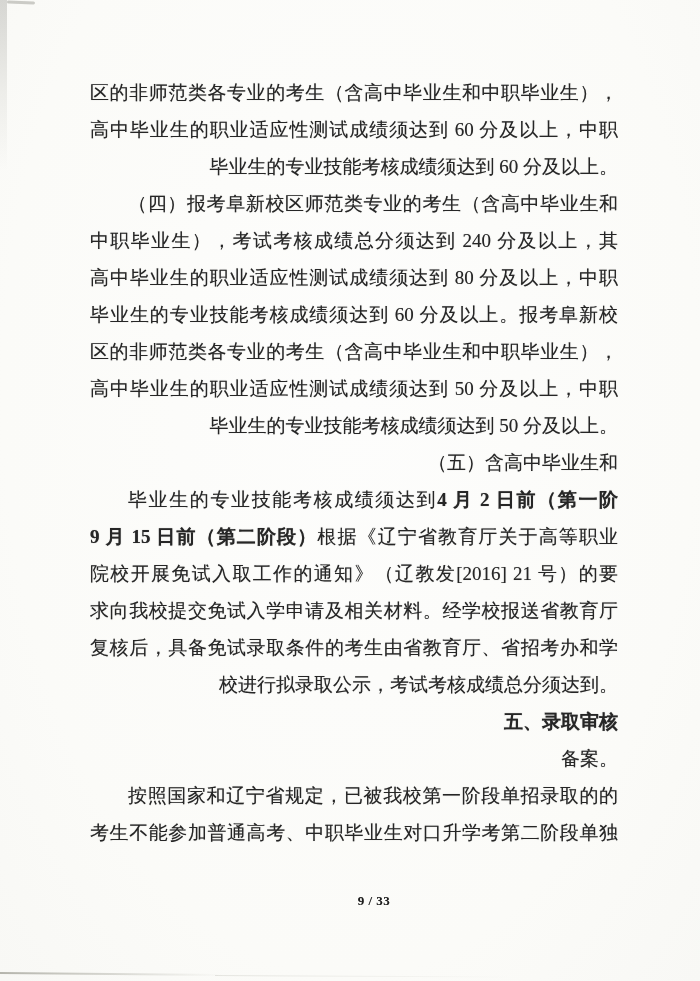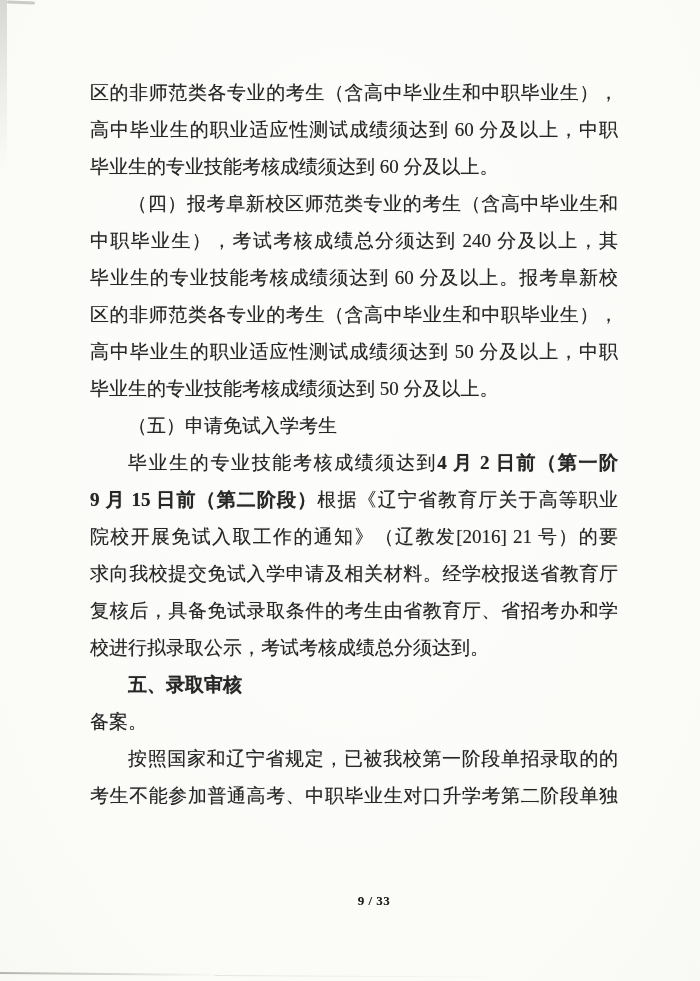--- a/index.html
+++ b/index.html
@@ -60,21 +60,21 @@
     height: 37px;
     line-height: 37px;
     overflow: hidden;
     white-space: normal;
   }
   .line.fill {
     text-align: justify;
     text-align-last: justify;
   }
   .line.partial {
-    text-align: left;
+    text-align: right;
   }
   .line.ind {
     padding-left: 38px;
   }
   .seg.b {
     font-weight: bold;
     text-shadow: 0 0 0.8px rgba(40,40,40,0.6);
   }
   .footer {
     position: absolute;
@@ -95,25 +95,26 @@
 <div class="page">
   <div class="edge-left"></div>
   <div class="mark-topleft"></div>
 
   <div class="doc-body">
       <div class="line fill"><span class="seg">区的非师范类各专业的考生（含高中毕业生和中职毕业生），</span></div>
       <div class="line fill"><span class="seg">高中毕业生的职业适应性测试成绩须达到 60 分及以上，中职</span></div>
       <div class="line partial"><span class="seg">毕业生的专业技能考核成绩须达到 60 分及以上。</span></div>
       <div class="line fill ind"><span class="seg">（四）报考阜新校区师范类专业的考生（含高中毕业生和</span></div>
       <div class="line fill"><span class="seg">中职毕业生），考试考核成绩总分须达到 240 分及以上，其中，</span></div>
+      <div class="line fill"><span class="seg">高中毕业生的职业适应性测试成绩须达到 80 分及以上，中职</span></div>
       <div class="line fill"><span class="seg">毕业生的专业技能考核成绩须达到 60 分及以上。报考阜新校</span></div>
       <div class="line fill"><span class="seg">区的非师范类各专业的考生（含高中毕业生和中职毕业生），</span></div>
       <div class="line fill"><span class="seg">高中毕业生的职业适应性测试成绩须达到 50 分及以上，中职</span></div>
       <div class="line partial"><span class="seg">毕业生的专业技能考核成绩须达到 50 分及以上。</span></div>
-      <div class="line partial ind"><span class="seg">（五）申请免试入学考生</span></div>
+      <div class="line partial ind"><span class="seg">（五）含高中毕业生和</span></div>
       <div class="line fill ind"><span class="seg">毕业生的专业技能考核成绩须达到</span><span class="seg b">4 月 2 日前（第一阶段）、</span></div>
       <div class="line fill"><span class="seg b">9 月 15 日前（第二阶段）</span><span class="seg">根据《辽宁省教育厅关于高等职业</span></div>
       <div class="line fill"><span class="seg">院校开展免试入取工作的通知》（辽教发[2016] 21 号）的要</span></div>
       <div class="line fill"><span class="seg">求向我校提交免试入学申请及相关材料。经学校报送省教育厅</span></div>
       <div class="line fill"><span class="seg">复核后，具备免试录取条件的考生由省教育厅、省招考办和学</span></div>
       <div class="line partial"><span class="seg">校进行拟录取公示，考试考核成绩总分须达到。</span></div>
       <div class="line partial ind"><span class="seg b">五、录取审核</span></div>
       <div class="line partial"><span class="seg">备案。</span></div>
       <div class="line fill ind"><span class="seg">按照国家和辽宁省规定，已被我校第一阶段单招录取的的</span></div>
       <div class="line fill"><span class="seg">考生不能参加普通高考、中职毕业生对口升学考第二阶段单独</span></div>

